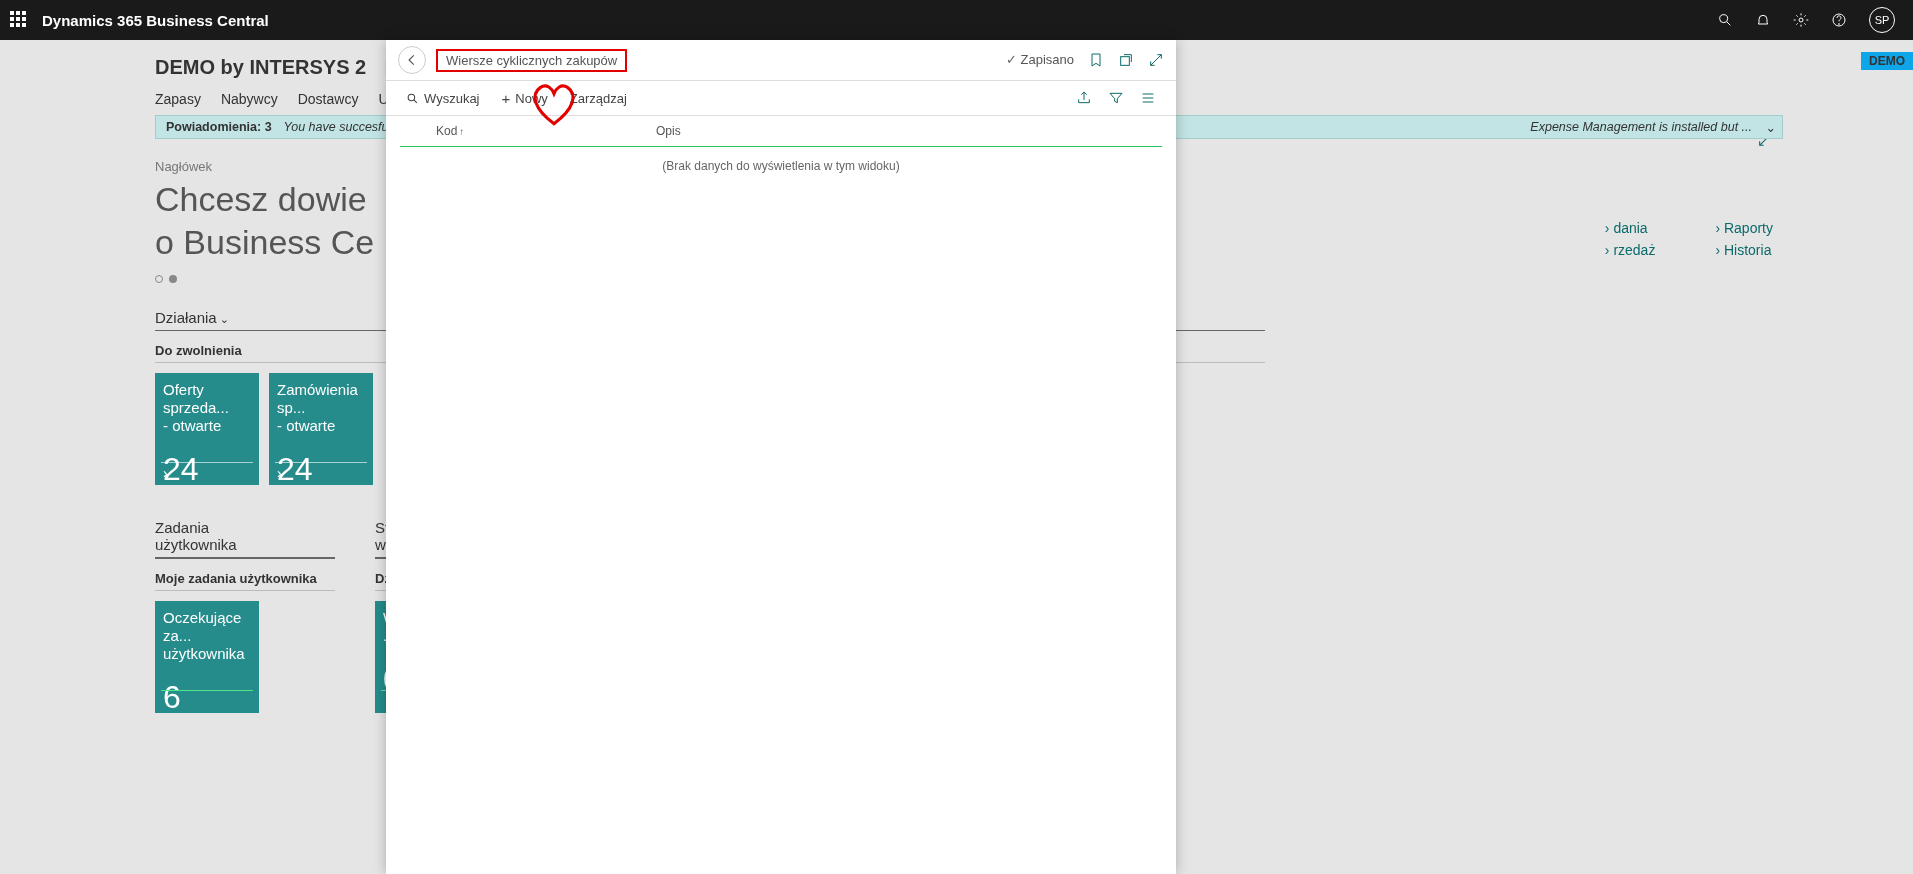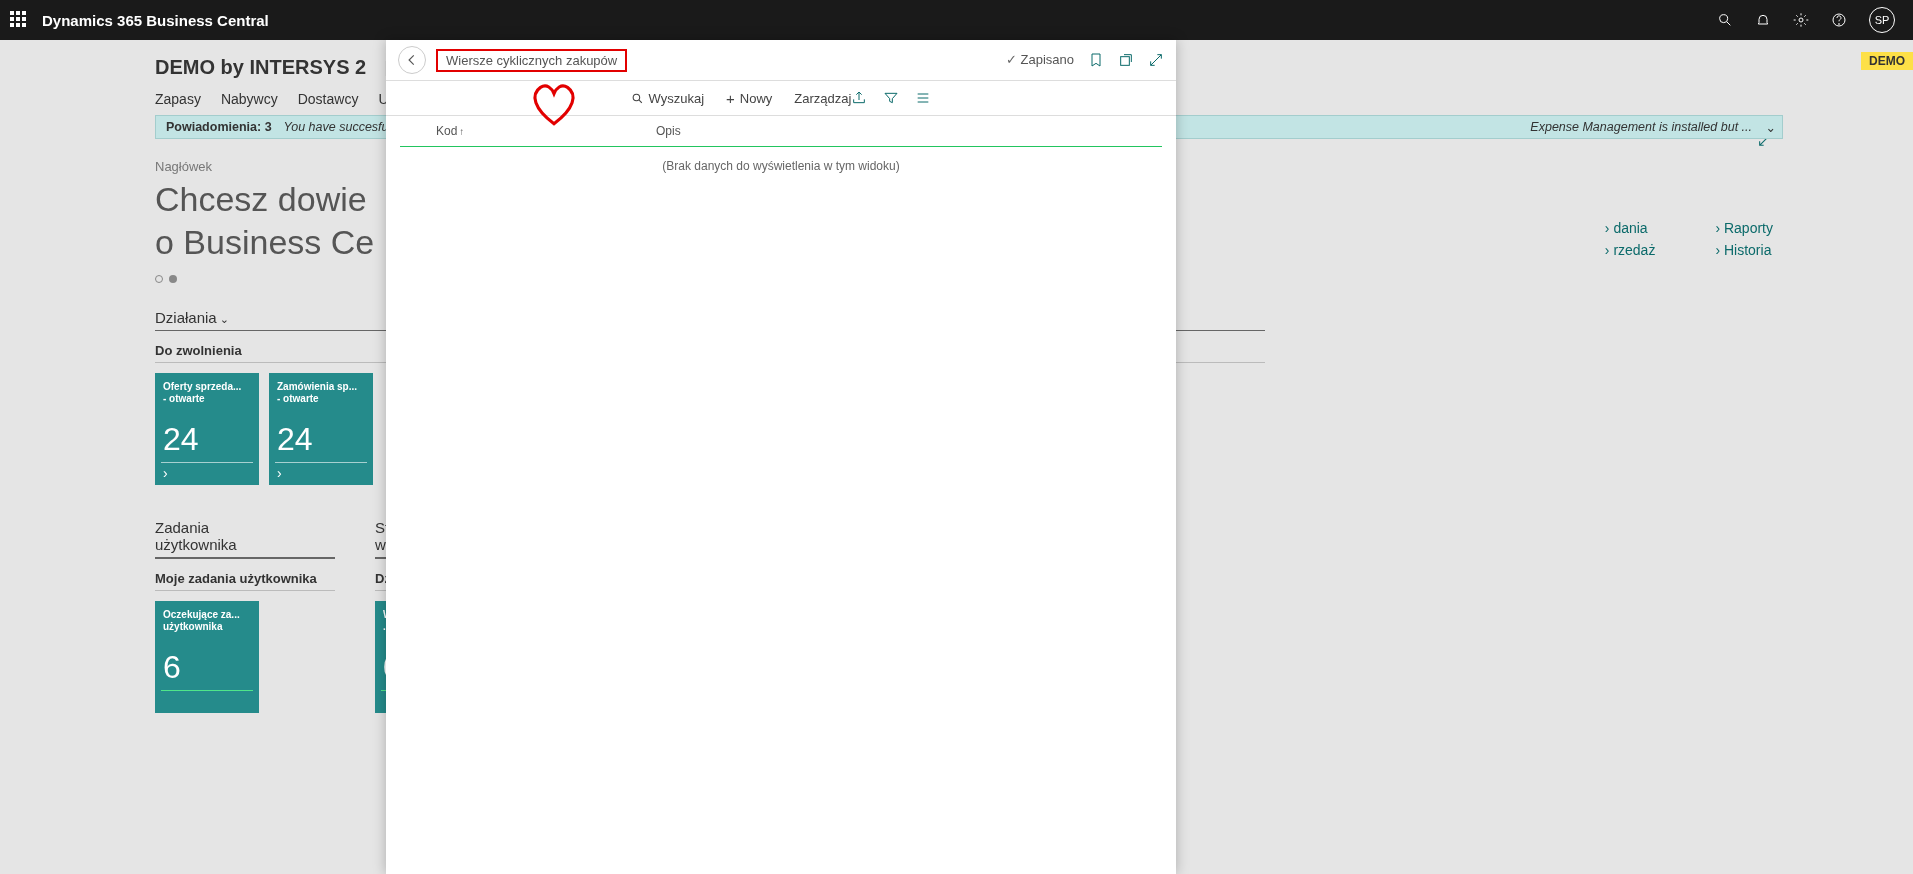--- a/index.html
+++ b/index.html
@@ -13,42 +13,42 @@
   .top-title { font-size:15px; font-weight:600;}
   .topbar-right { display:flex; align-items:center; gap:22px; padding-right:8px;text-align:center;}
   .top-ico { width:16px; height:16px; stroke:#fff; fill:none; stroke-width:1.5;}
   .avatar { width:26px; height:26px; border:1px solid #fff; border-radius:50%; display:flex; align-items:center; justify-content:center; font-size:11px;}
 
   
   .page { position:absolute; top:40px; left:0; right:0; bottom:0; padding:16px 130px 0 155px;}
   .company-row { display:flex; align-items:center; gap:18px; margin-bottom:6px;}
   .company { font-size:20px; color:#333; font-weight:600;}
   .nav-link { font-size:15px; color:#666;}
-  .demo-badge { position:absolute; right:0; top:52px; background:#fde047; color:#333; font-size:12px; font-weight:600; padding:2px 8px;}
+  .demo-badge { position:absolute; right:0; top:52px; background:#0ea5e9; color:#333; font-size:12px; font-weight:600; padding:2px 8px;}
   .menu-row { display:flex; gap:20px; padding:6px 0 4px 0; font-size:14px; color:#333;}
   .menu-row span { cursor:pointer; }
   .expand-page { position:absolute; right:140px; top:92px; }
   .notif-bar { background:#c2e4e4; color:#333; font-size:12.5px; padding:4px 10px; display:flex; align-items:center; gap:12px; margin-top:4px; border:1px solid #a3cdcd; position:relative;}
   .notif-label { font-weight:600;}
   .notif-text { font-style:italic; flex:1; white-space:nowrap; overflow:hidden; text-overflow:ellipsis;}
   .notif-right { position:absolute; right:30px; font-style:italic;}
   .notif-chev { position:absolute; right:6px; }
 
   .section-label { color:#777; font-size:13px; margin-top:20px;}
   .headline { font-size:34px; color:#555; font-weight:300; line-height:1.25; margin-top:4px;}
   .dots { margin-top:12px; display:flex; gap:6px;}
   .dot { width:8px; height:8px; border-radius:50%;}
   .dot.open { border:1px solid #888; }
   .dot.fill { background:#888;}
   .sub-label { font-size:13px; color:#333; margin-top:12px; font-weight:600;}
   hr.sep { border:none; border-top:1px solid #bbb; margin:4px 0 10px 0;}
 
   .tiles { display:flex; gap:10px; margin-top:6px;}
   .tile { width:104px; height:112px; background:#258b8b; color:#fff; padding:8px; position:relative; display:flex; flex-direction:column; }
-  .tile .t-label { font-size:10px; line-height:1.2;font-weight:bold;}
+  .tile .t-label { font-size:15px; line-height:1.2;}
   .tile .t-num { font-size:32px; font-weight:300; margin-top:16px;}
   .tile .t-bar { border-top:1px solid rgba(255,255,255,.6); position:absolute; bottom:22px; left:6px; right:6px;}
   .tile .t-arrow { position:absolute; bottom:4px; left:8px; font-size:14px;}
   .tile.bright .t-bar { border-color:#4fe68a;}
 
   .lower { display:flex; gap:40px; margin-top:34px;}
   .col .col-title { font-size:15px; color:#333; border-bottom:2px solid #666; padding-bottom:4px; display:inline-block; padding-right:40px;}
   .col .col-sub { font-size:13px; color:#333; font-weight:700; margin-top:12px;}
 
   .side-links { position:absolute; right:140px; top:180px; display:flex; gap:60px;}
@@ -58,21 +58,21 @@
   
   .modal { position:absolute; top:40px; left:386px; width:790px; bottom:0; background:#fff; box-shadow:0 0 12px rgba(0,0,0,.25); display:flex; flex-direction:column;}
   .modal-head { height:40px; display:flex; align-items:center; padding:0 12px; justify-content:space-between;}
   .mh-left { display:flex; align-items:center; gap:10px;}
   .back-btn { width:28px; height:28px; border:1px solid #ccc; border-radius:50%; display:flex; align-items:center; justify-content:center; cursor:pointer;}
   .modal-title-box { border:2px solid #e20000; padding:2px 8px; font-size:13px; color:#555;}
   .mh-right { display:flex; align-items:flex-start; gap:14px; font-size:13px; color:#555;}
   .mh-right .saved::before { content:"✓ "; color:#666;}
   .mh-ico { width:16px; height:16px; stroke:#0b6a6a; fill:none; stroke-width:1.5; cursor:pointer;}
 
-  .modal-toolbar { height:36px; border-top:1px solid #ddd; border-bottom:1px solid #ddd; display:flex; align-items:center; padding:0 28px; justify-content:center; font-size:13px; color:#444;}
+  .modal-toolbar { height:36px; border-top:1px solid #ddd; border-bottom:1px solid #ddd; display:flex; align-items:center; padding:0 20px; justify-content:space-between; font-size:13px; color:#444;}
   .tb-left { display:flex; align-items:center; gap:22px;}
   .tb-item { display:flex; align-items:center; gap:5px; cursor:pointer;}
   .tb-right { display:flex; align-items:center; gap:16px;}
   .heart { position:absolute; width:52px; height:48px;}
   .heart svg { stroke:#e20000; stroke-width:3; fill:none;}
 
   .table-head { display:flex; padding:8px 40px 8px 50px; font-size:12px; color:#555;}
   .th-code { width:220px;}
   .empty-row { text-align:center; font-size:12px; color:#666; padding:12px 0; border-top:1px solid #22c55e; margin:0 14px;}
   .th-arrow { font-size:10px; margin-left:2px;}

